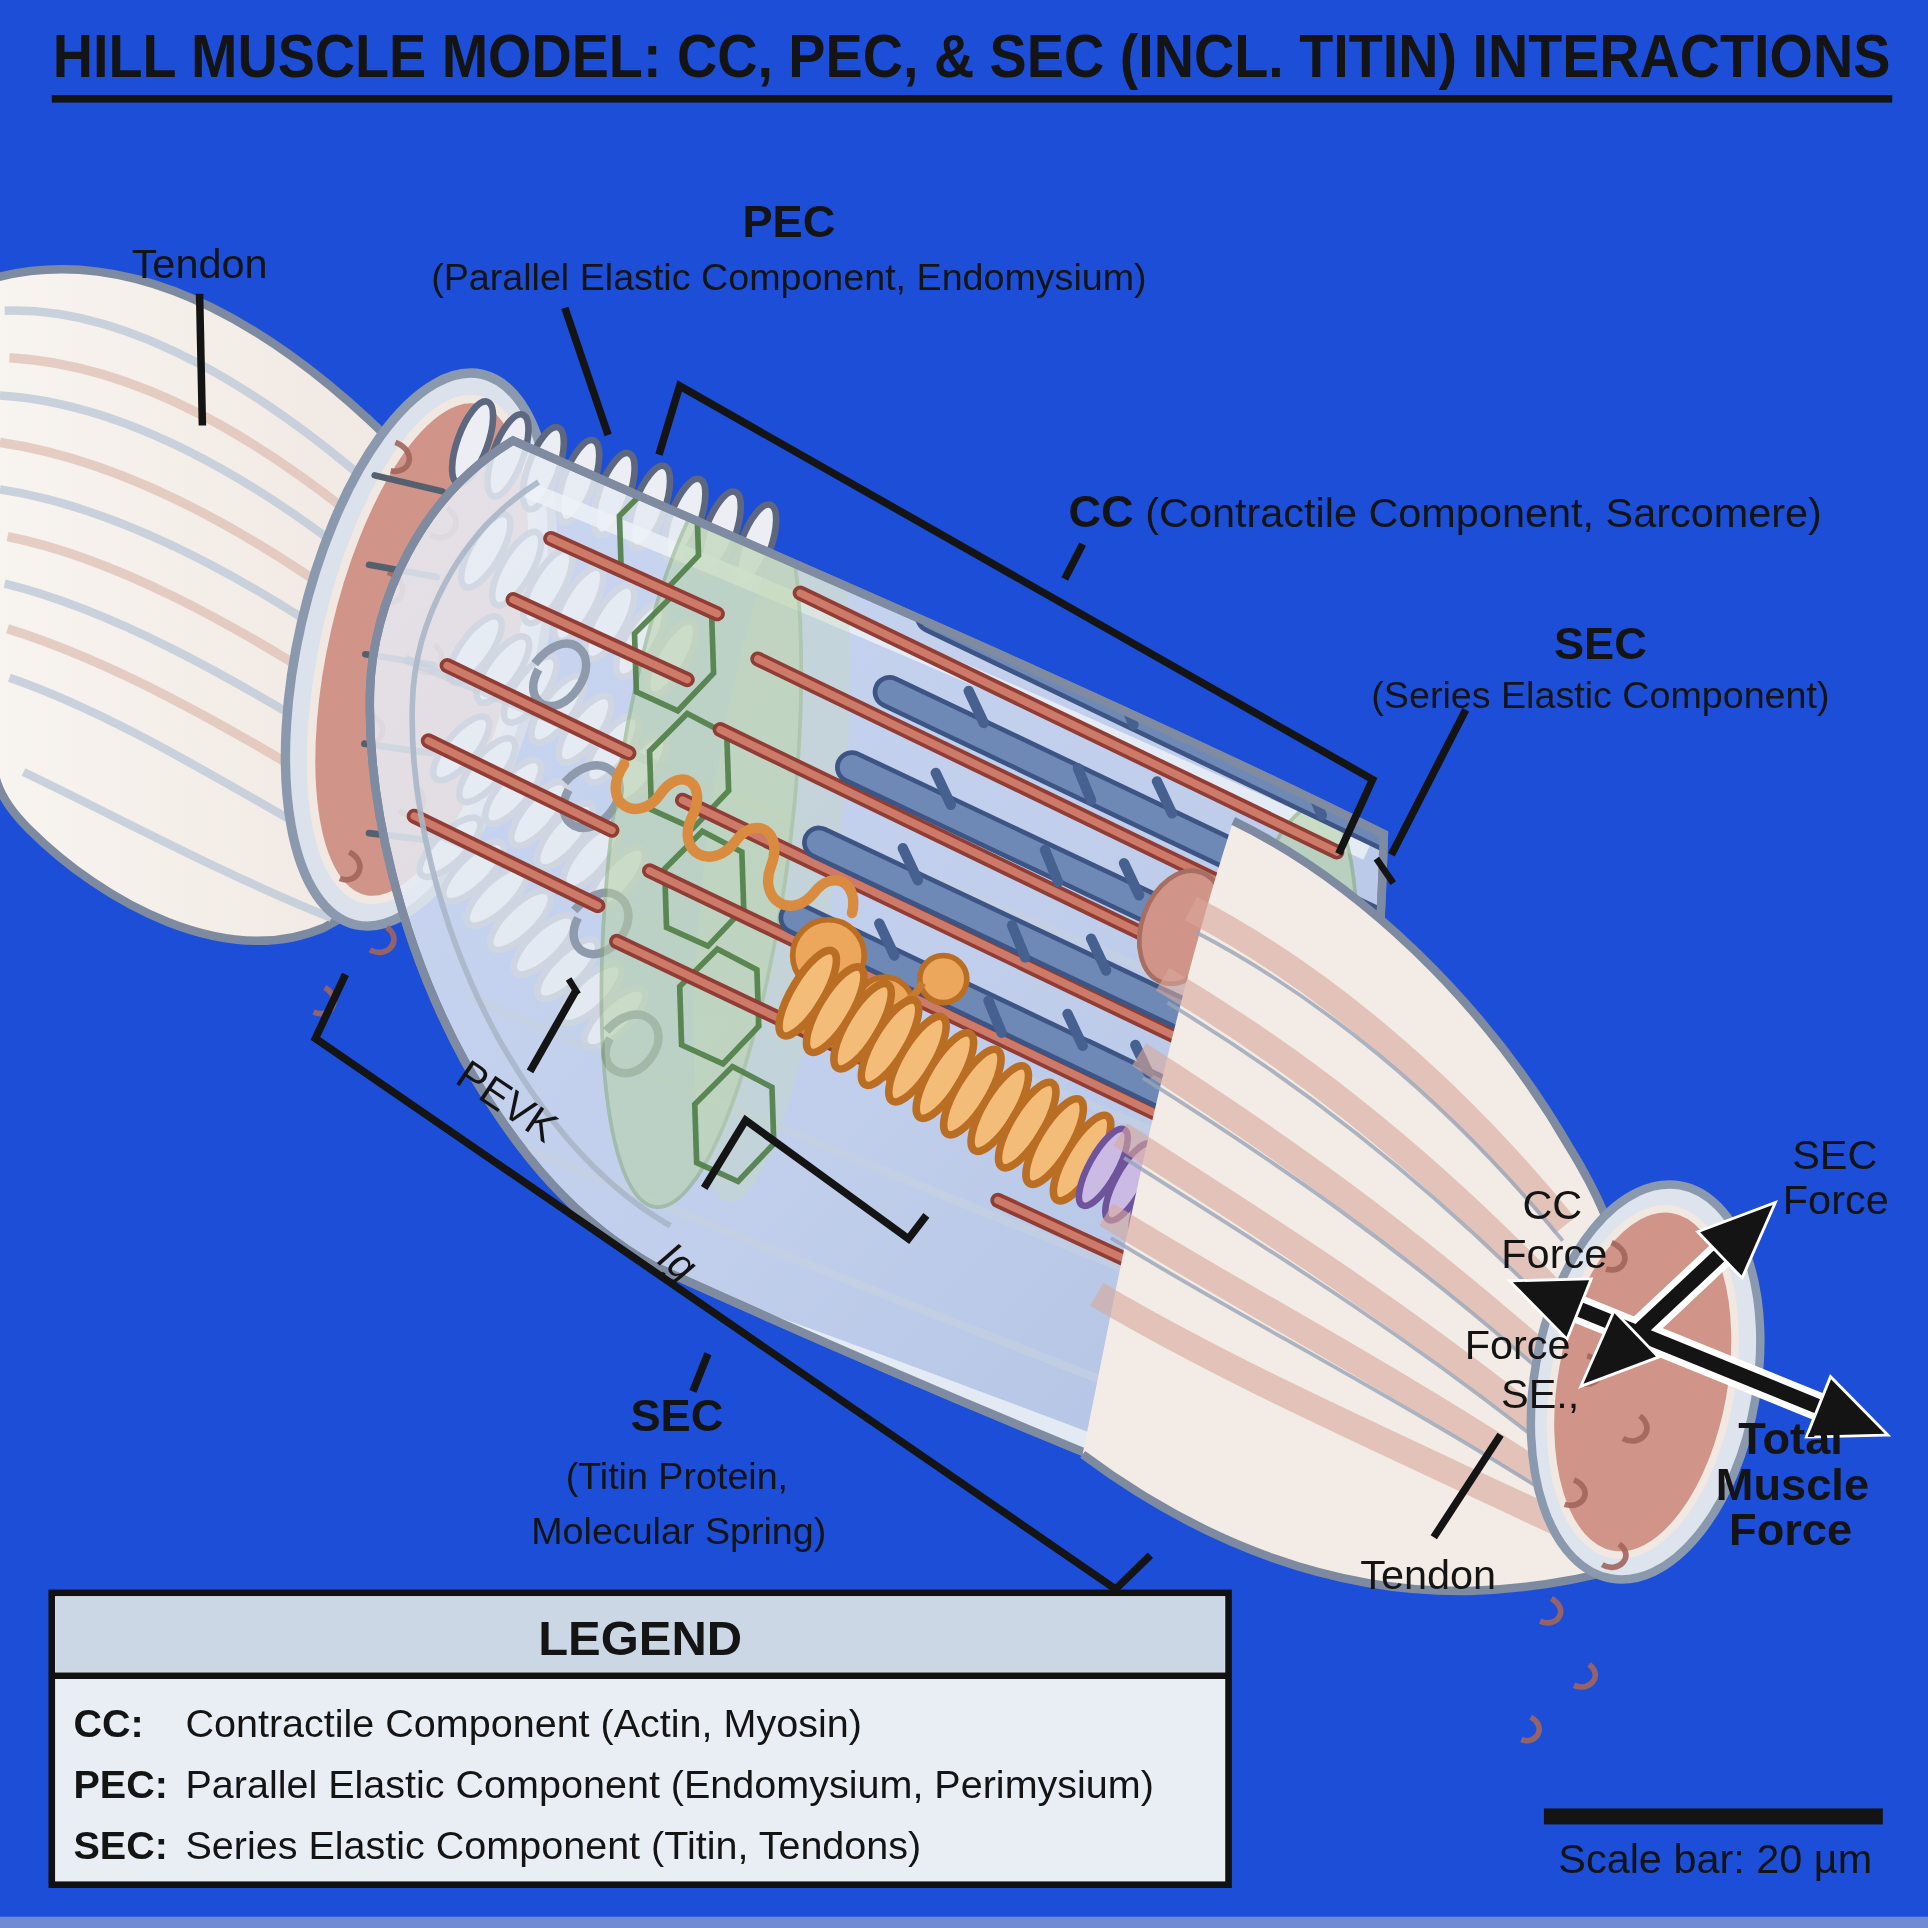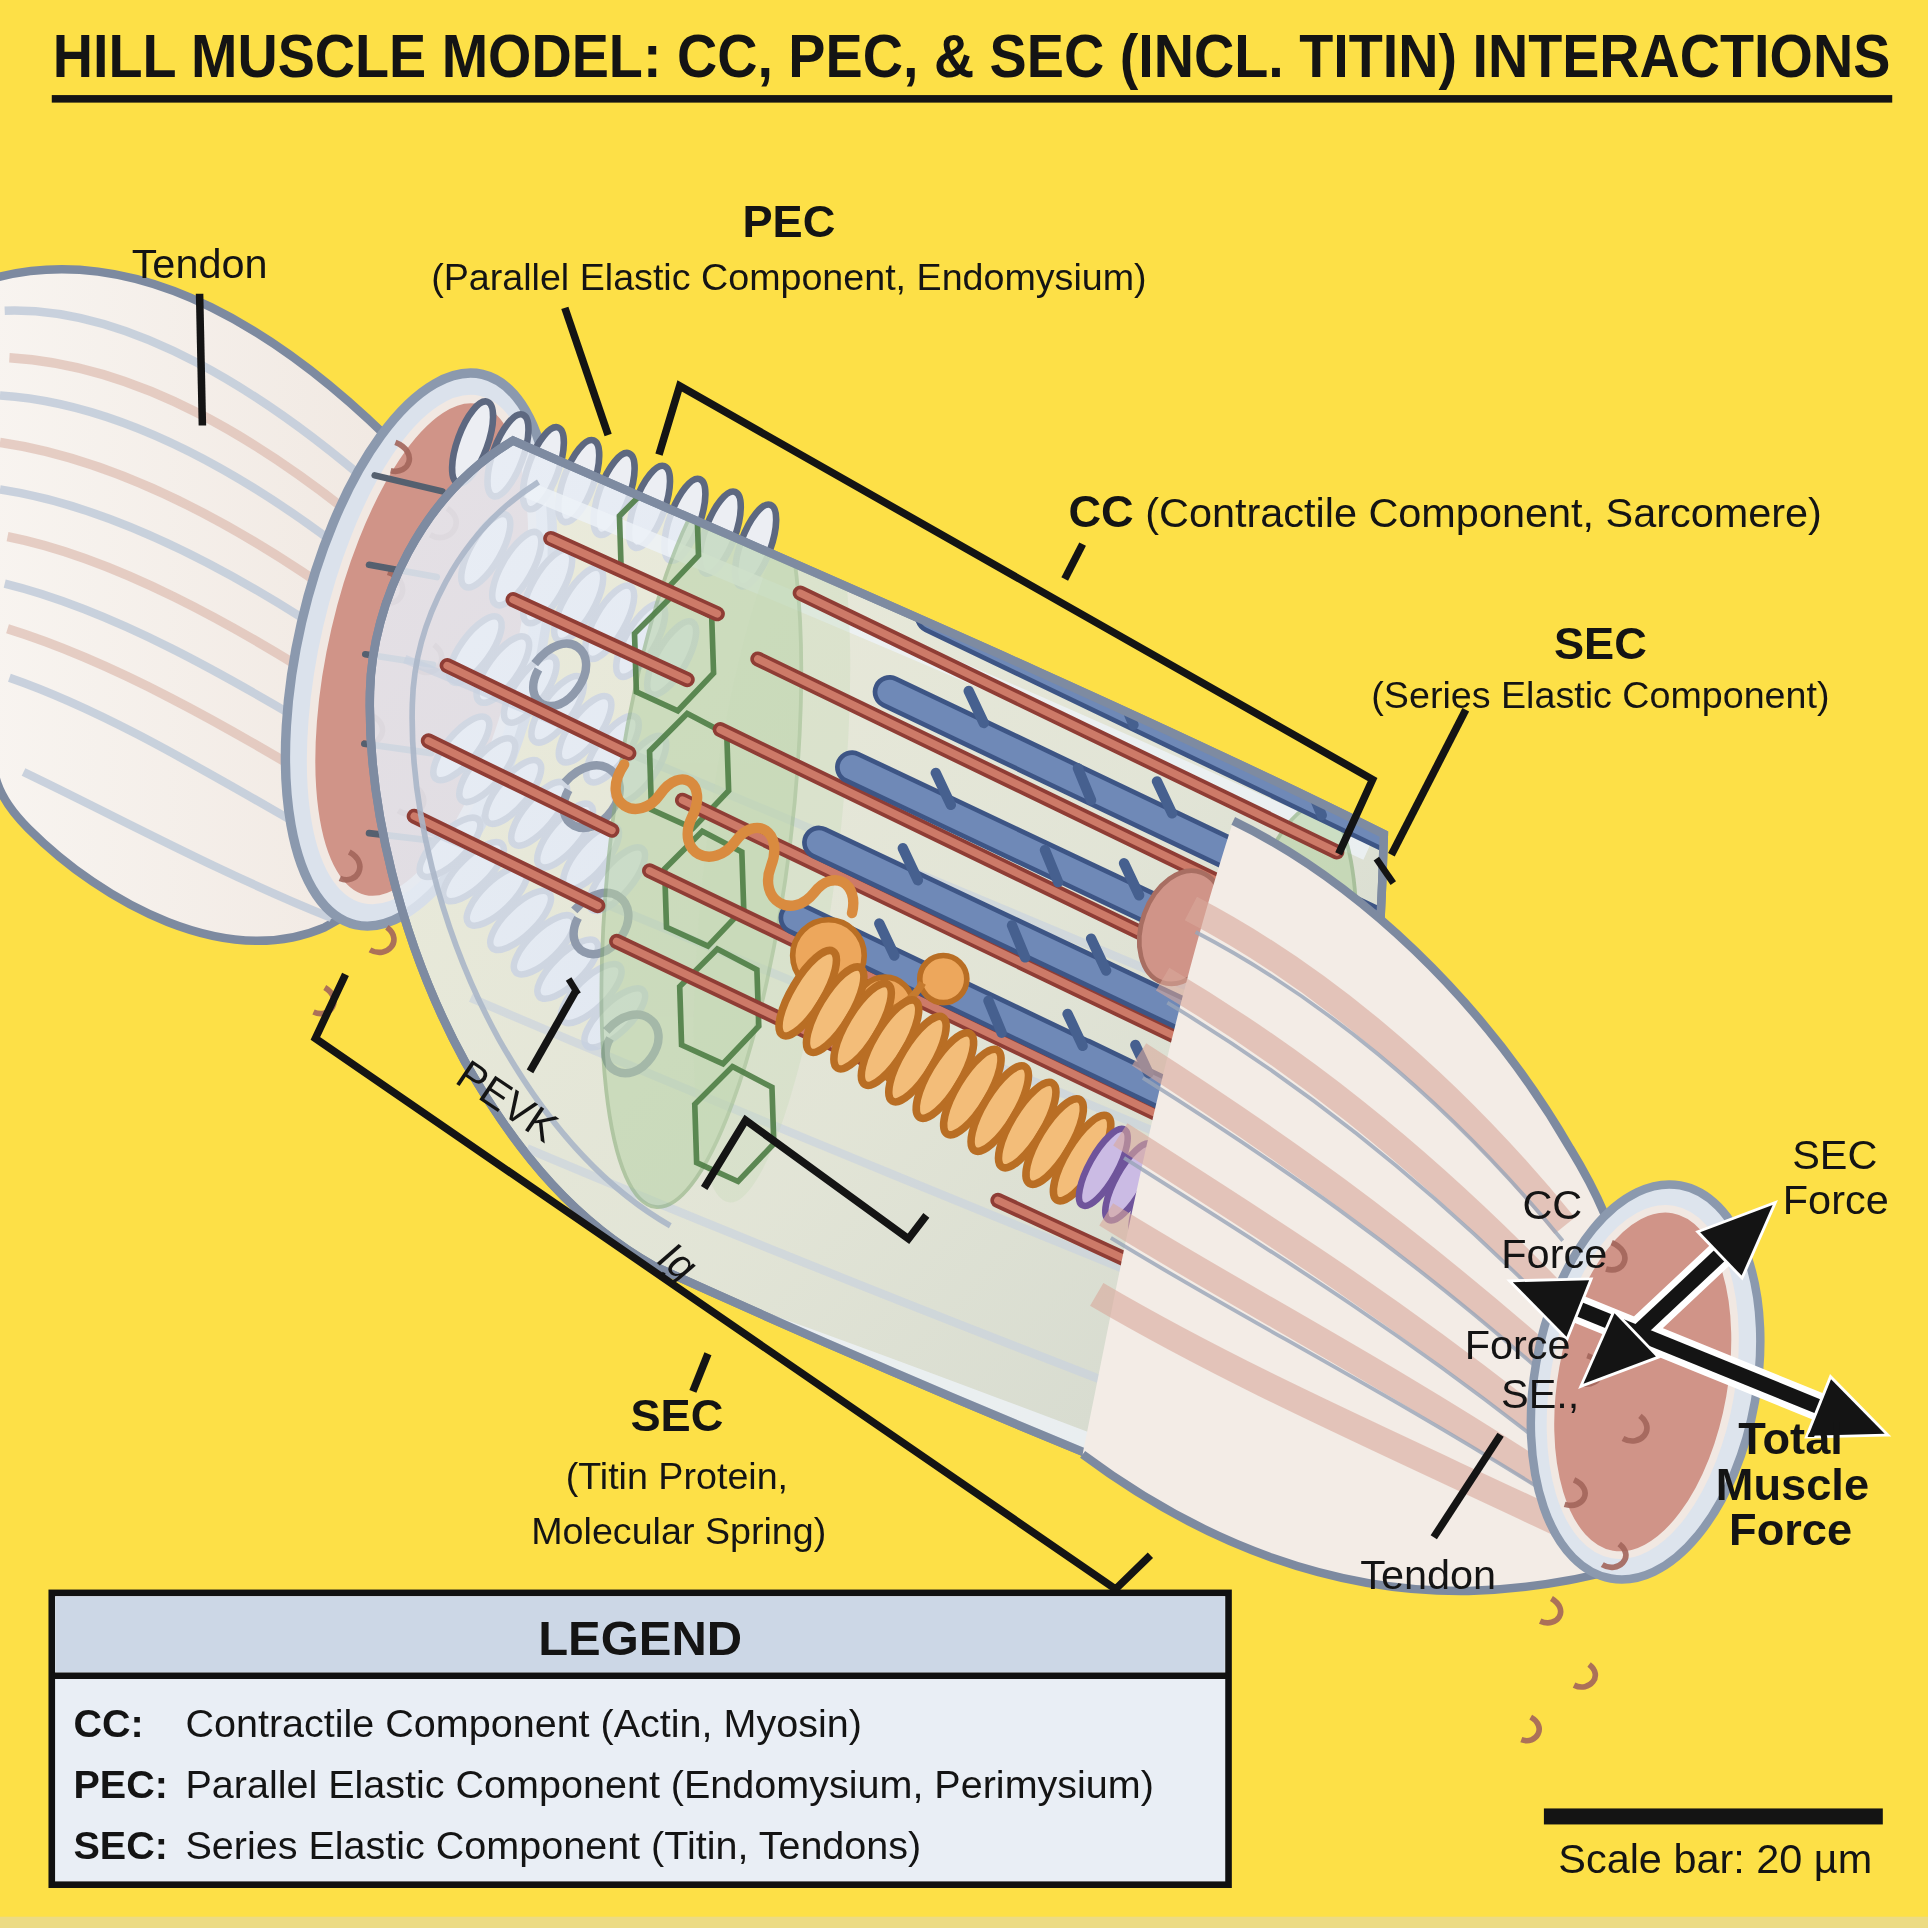--- a/index.html
+++ b/index.html
@@ -1,16 +1,16 @@
 <!DOCTYPE html>
 <html style="font-size:15px"><head>
 <meta charset="utf-8">
 <style>
   html,body{margin:0;padding:0;background:#ffffff;}
-  .page{position:relative;width:1928px;height:1928px;background:#fde047;overflow:hidden;
+  .page{position:relative;width:1928px;height:1928px;background:#1d4ed8;overflow:hidden;
         font-family:"Liberation Sans","DejaVu Sans",sans-serif;}
   svg{position:absolute;left:0;top:0;}
   text{fill:#141414;}
   .ttl{font-weight:bold;font-size:64px;}
   .lbl{font-size:44px;}
   .lbl-b{font-size:48px;font-weight:bold;}
   .lbl-s{font-size:40px;}
   .leg-h{font-size:52px;font-weight:bold;}
   .leg-r{font-size:42px;}
   .leg-abbr{font-weight:bold;}

